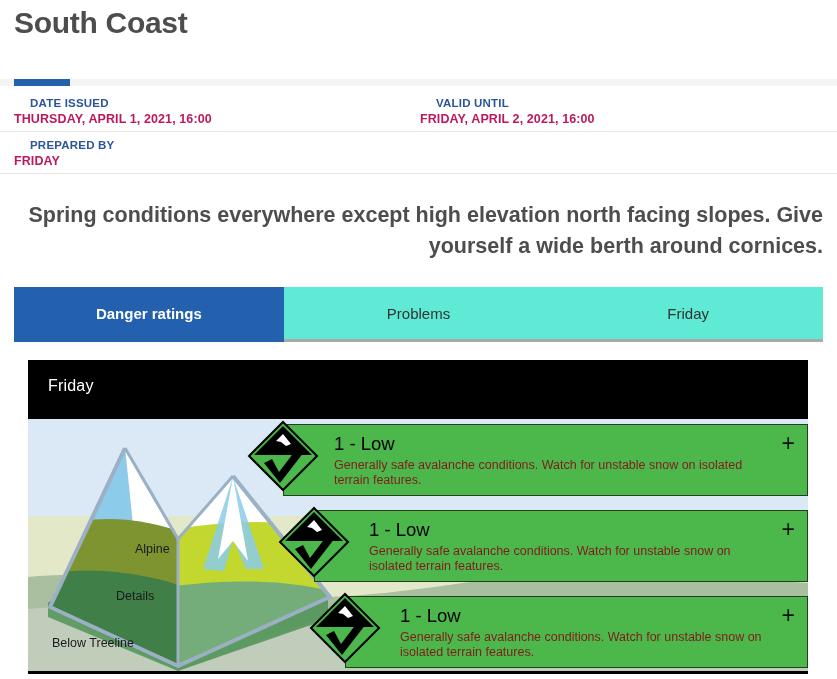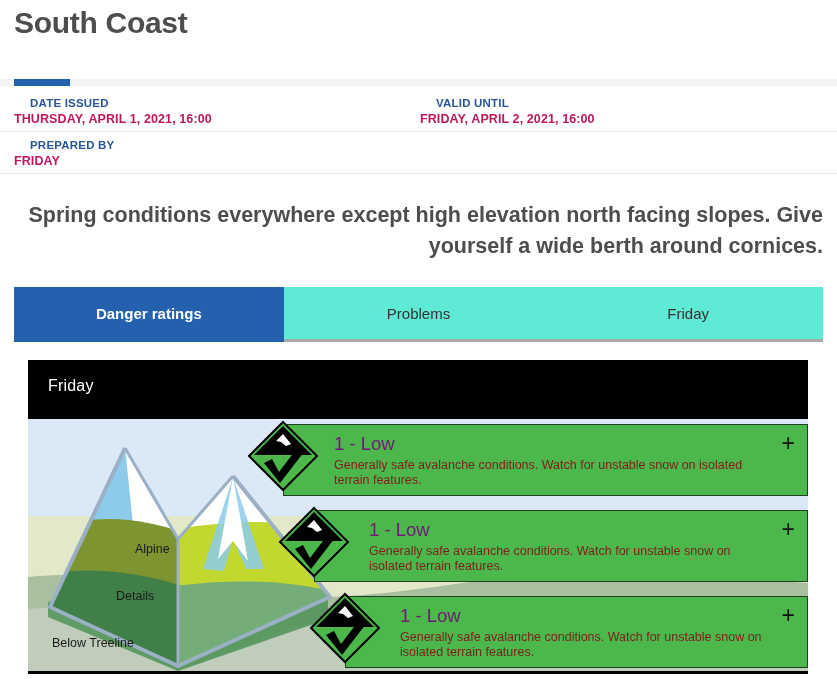--- a/index.html
+++ b/index.html
@@ -212,21 +212,21 @@
     background: #4cb74a;
     border: 1px solid #20401f;
     margin-left: -37px;
     padding: 7px 34px 7px 54px;
     min-height: 64px;
   }
   .rating-row.r1 .rating-bar { padding-left: 50px; }
 
   .rating-level {
     font-size: 18.5px;
-    color: #701a75;
+    color: #000000;
     line-height: 24px;
   }
   .rating-desc {
     font-size: 12.5px;
     color: #7f1d1d;
     line-height: 15px;
     margin-top: 2px;
   }
   .expand-plus {
     position: absolute;

